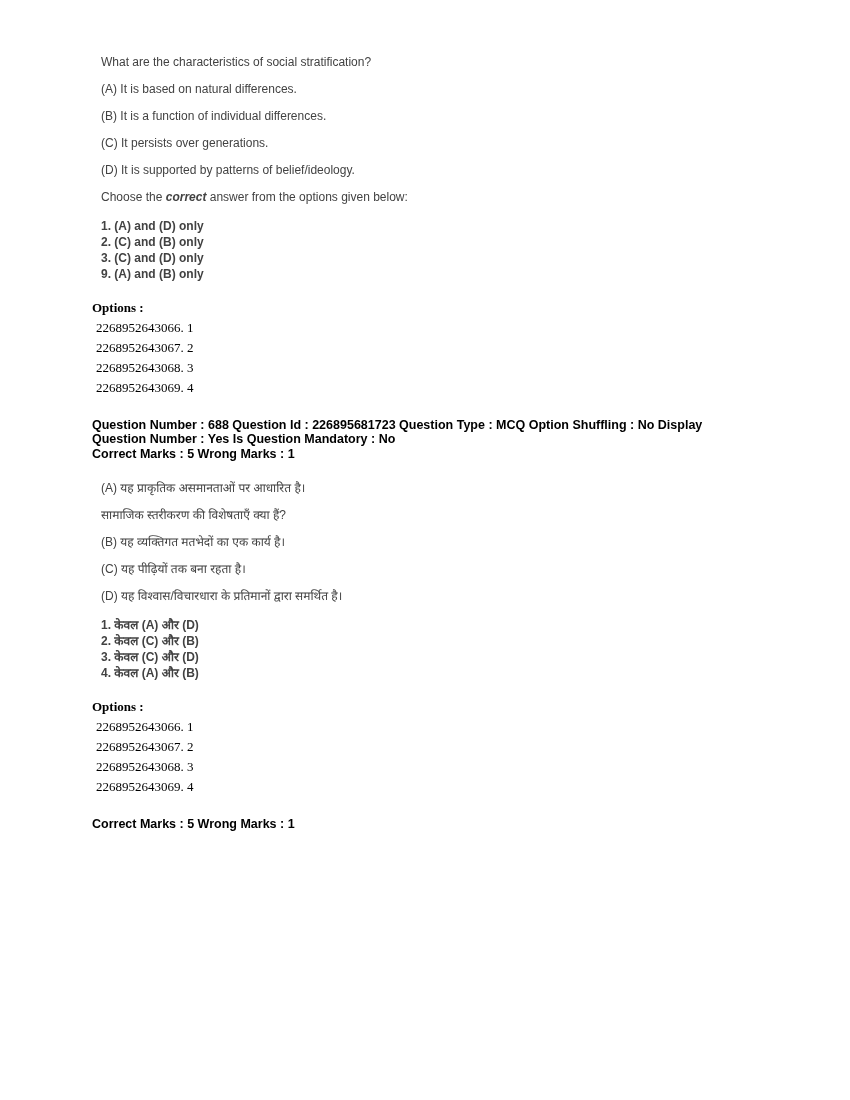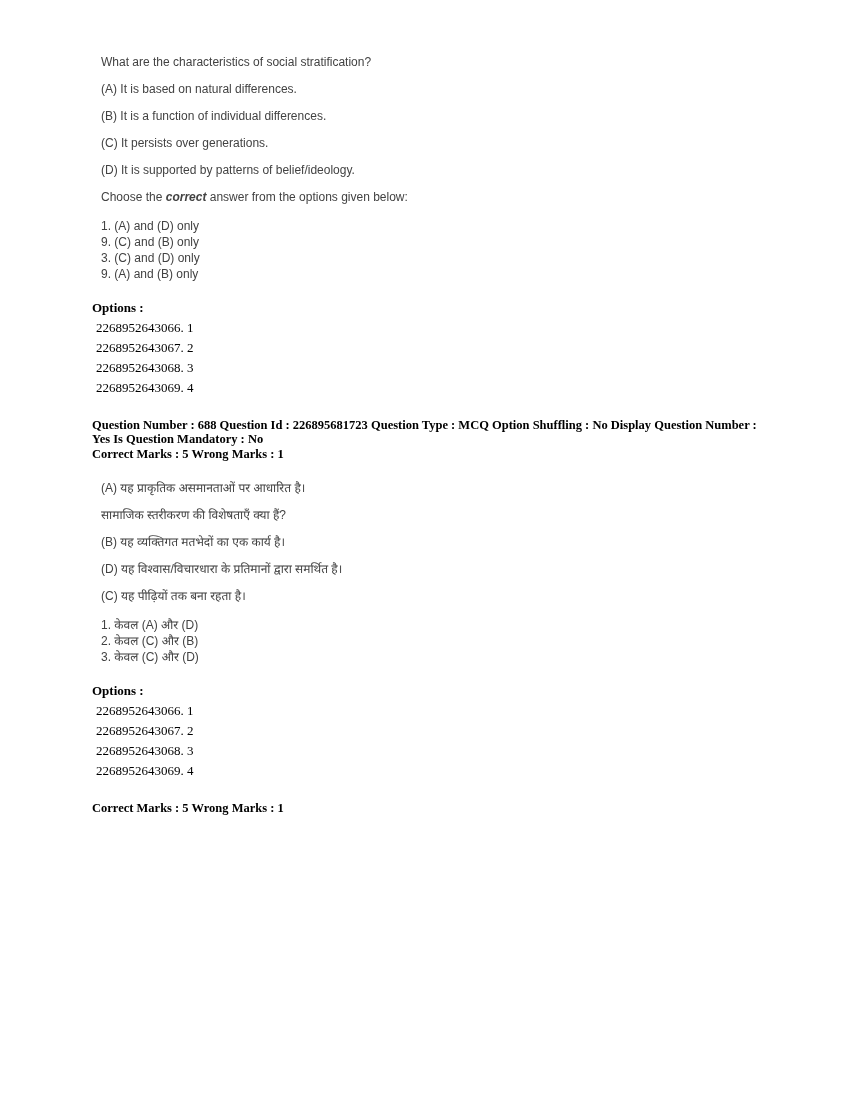--- a/index.html
+++ b/index.html
@@ -33,20 +33,21 @@
     line-height: 13px;
   }
   .emph-en {
     font-weight: bold;
     font-style: italic;
   }
   .emph-hi {
     font-weight: bold;
   }
   .choices {
+    font-weight: bold;
   }
   .choice {
     line-height: 16px;
   }
   
   .options-block {
     margin-top: 18px;
     color: #000000;
     font-family: "Liberation Serif", serif;
     font-size: 13px;
@@ -57,21 +58,21 @@
     line-height: 16px;
   }
   .option-id {
     margin: 4px;
     line-height: 16px;
   }
   
   .meta {
     margin-top: 22px;
     color: #000000;
-    font-family: Liberation Serif, serif;
+    font-family: Liberation Sans, sans-serif;
     font-size: 12.5px;
     font-weight: bold;
     width: 665px;
   }
   .meta-line {
     margin: 0;
     line-height: 14px;
   }
   .meta-line + .meta-line {
     margin-top: 1px;
@@ -89,21 +90,21 @@
     <section class="question-block">
       <div class="q-area">
         <p class="q-line">What are the characteristics of social stratification?</p>
         <p class="q-line">(A) It is based on natural differences.</p>
         <p class="q-line">(B) It is a function of individual differences.</p>
         <p class="q-line">(C) It persists over generations.</p>
         <p class="q-line">(D) It is supported by patterns of belief/ideology.</p>
         <p class="q-line"><span>Choose the </span><span class="emph-en">correct</span><span> answer from the options given below:</span></p>
         <div class="choices">
           <div class="choice">1. (A) and (D) only</div>
-          <div class="choice">9. (C) and (B) only</div>
+          <div class="choice">2. (C) and (B) only</div>
           <div class="choice">3. (C) and (D) only</div>
           <div class="choice">9. (A) and (B) only</div>
         </div>
       </div>
       <div class="options-block">
         <p class="options-heading">Options :</p>
         <p class="option-id">2268952643066. 1</p>
         <p class="option-id">2268952643067. 2</p>
         <p class="option-id">2268952643068. 3</p>
         <p class="option-id">2268952643069. 4</p>
@@ -112,26 +113,27 @@
         <p class="meta-line">Question Number : 688 Question Id : 226895681723 Question Type : MCQ Option Shuffling : No Display Question Number : Yes Is Question Mandatory : No</p>
         <p class="meta-line">Correct Marks : 5 Wrong Marks : 1</p>
       </div>
     </section>
 
     <section class="question-block">
       <div class="q-area">
         <p class="q-line">(A) यह प्राकृतिक असमानताओं पर आधारित है।</p>
         <p class="q-line">सामाजिक स्तरीकरण की विशेषताएँ क्या हैं?</p>
         <p class="q-line">(B) यह व्यक्तिगत मतभेदों का एक कार्य है।</p>
+        <p class="q-line">(C) यह पीढ़ियों तक बना रहता है।</p>
         <p class="q-line">(D) यह विश्वास/विचारधारा के प्रतिमानों द्वारा समर्थित है।</p>
-        <p class="q-line">(C) यह पीढ़ियों तक बना रहता है।</p>
         <div class="choices">
           <div class="choice">1. केवल (A) और (D)</div>
           <div class="choice">2. केवल (C) और (B)</div>
           <div class="choice">3. केवल (C) और (D)</div>
+          <div class="choice">4. केवल (A) और (B)</div>
         </div>
       </div>
       <div class="options-block">
         <p class="options-heading">Options :</p>
         <p class="option-id">2268952643066. 1</p>
         <p class="option-id">2268952643067. 2</p>
         <p class="option-id">2268952643068. 3</p>
         <p class="option-id">2268952643069. 4</p>
       </div>
       <div class="meta">

